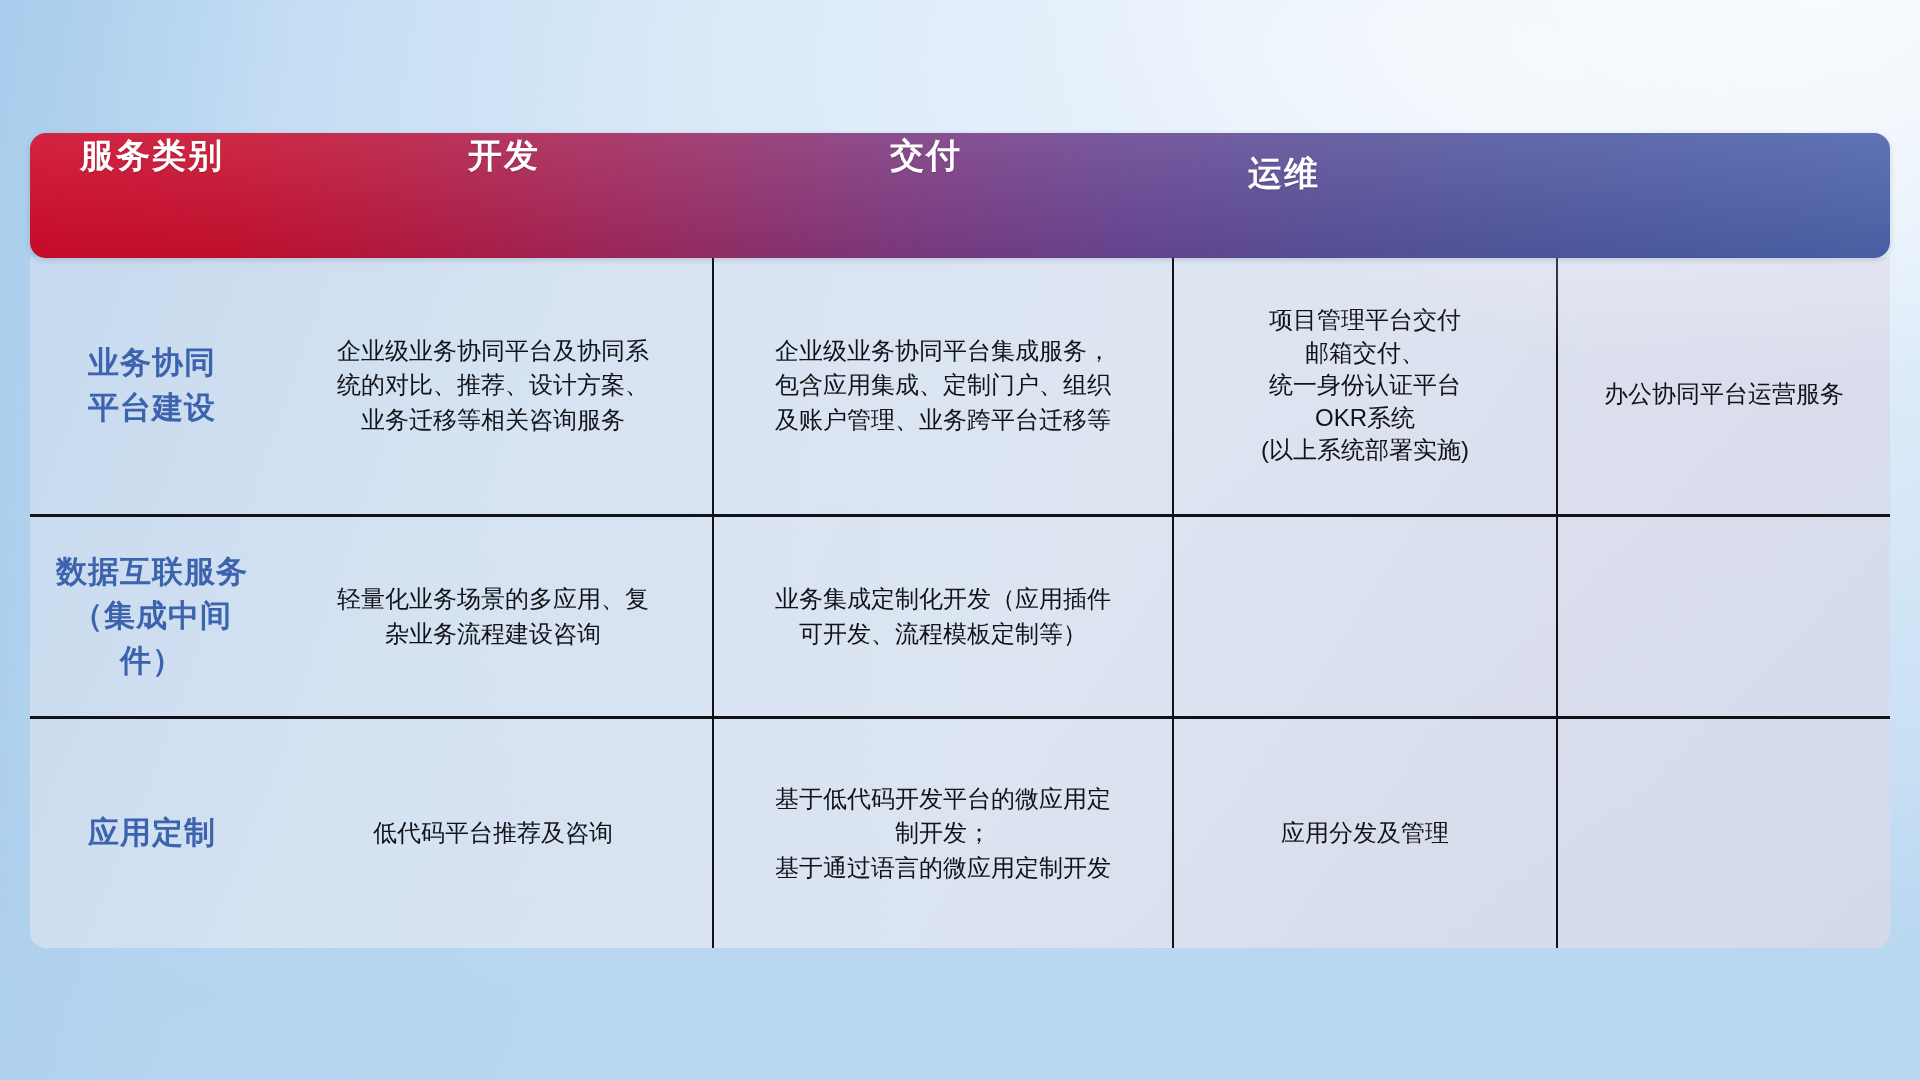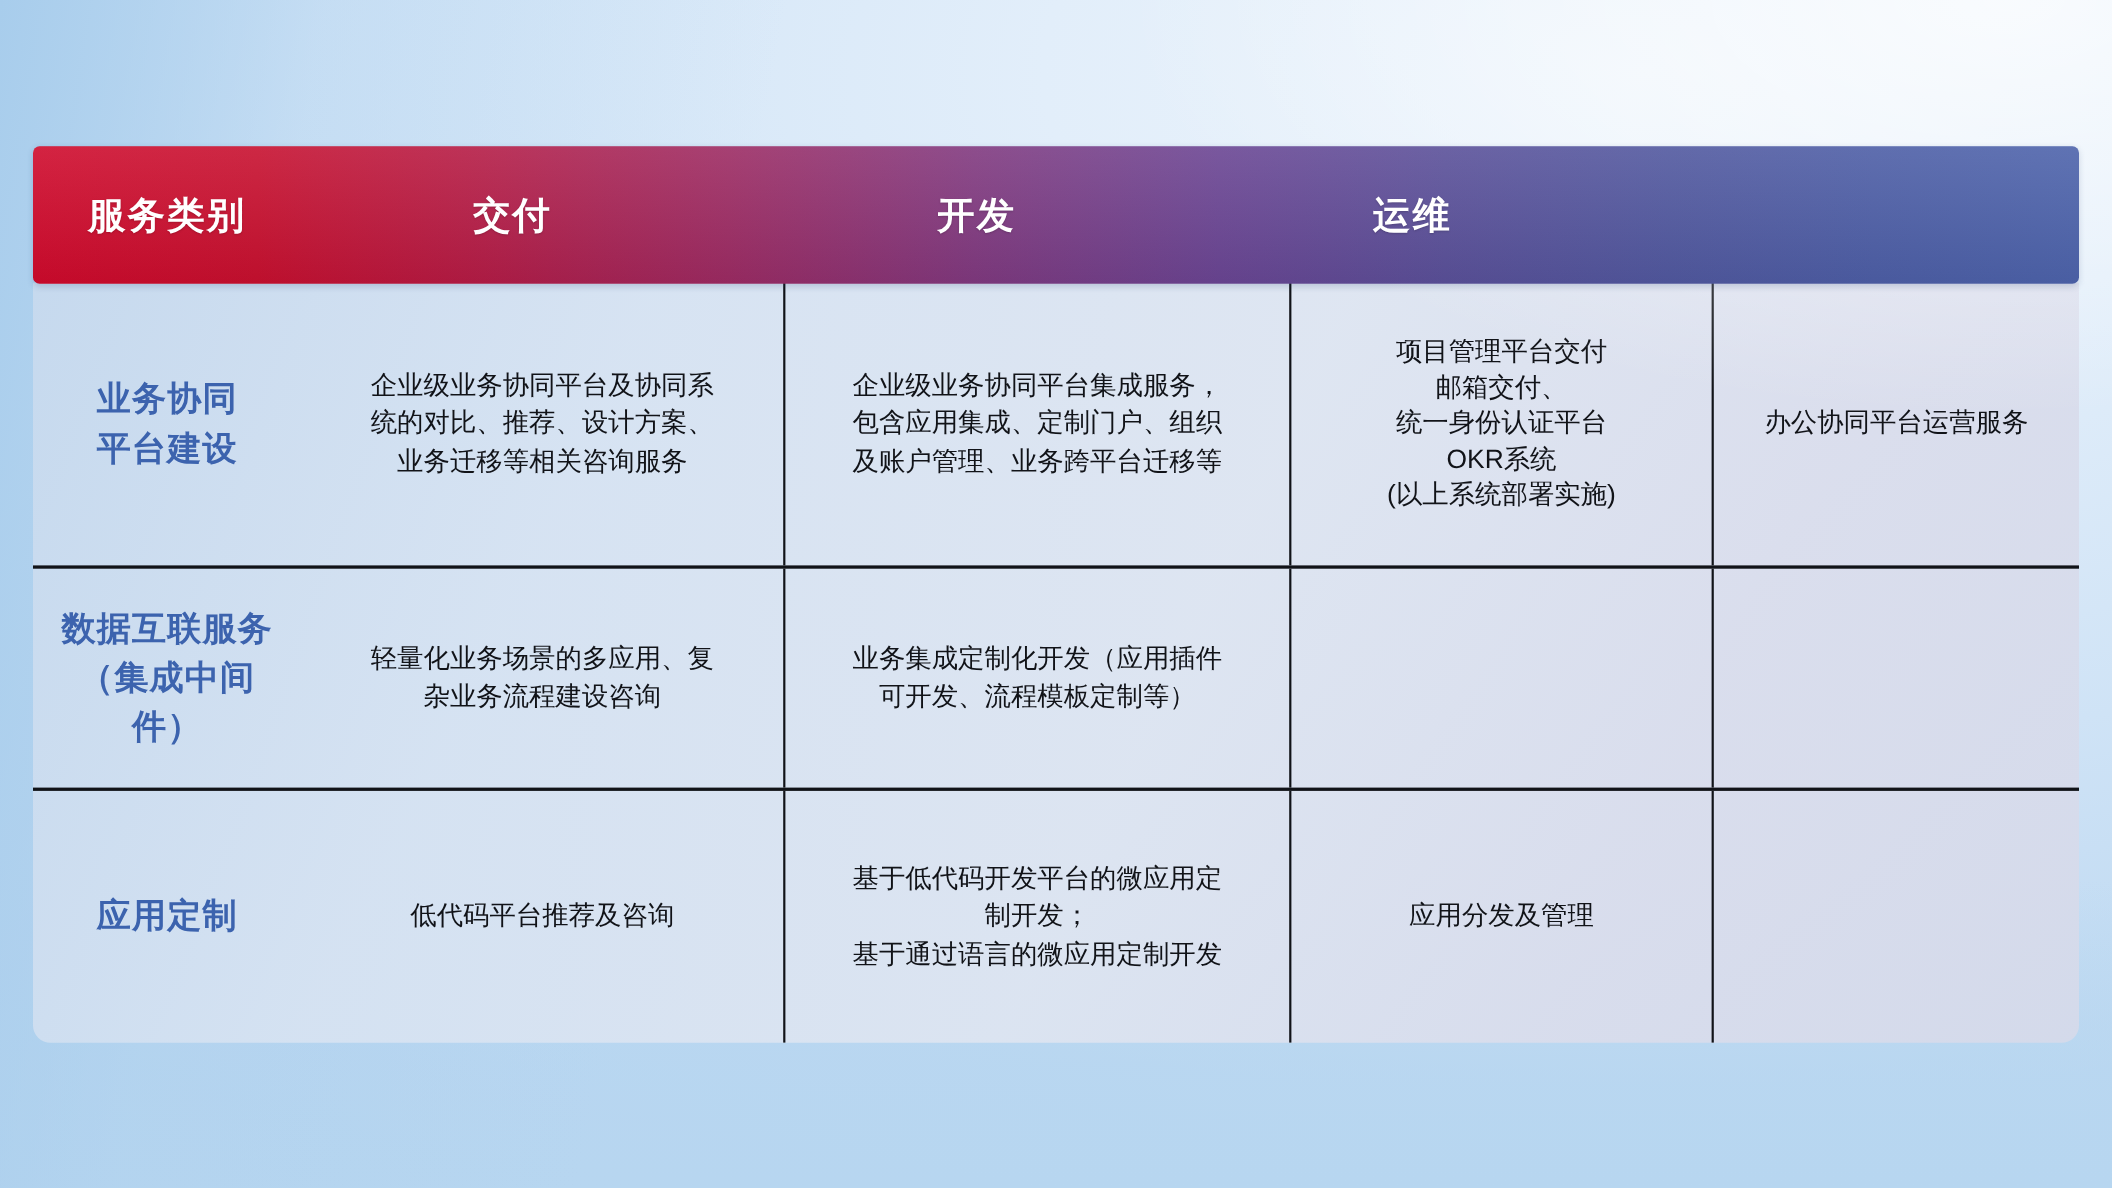--- a/index.html
+++ b/index.html
@@ -48,35 +48,35 @@
     left: 30px;
     top: 133px;
     width: 1860px;
     height: 815px;
   }
 
   
   .thead {
     position: relative;
     height: 125px;
-    border-radius: 6px;
+    border-radius: 16px;
     background: linear-gradient(90deg,
         #cf0a2c 0%,
         #c7102f 11%,
         #b41c46 22%,
         #9c2b63 34%,
         #80397f 46%,
         #6a4593 58%,
         #5a5099 69%,
         #51589f 80%,
         #4d5ea6 90%,
         #4d63ab 100%);
     box-shadow: 0 2px 6px rgba(40,60,110,0.18);
     display: flex;
-    align-items: center;
+    align-items: flex-start;
     overflow: hidden;
     z-index: 2;
   }
   .thead::after{
     content:"";
     position:absolute; inset:0;
     background: linear-gradient(180deg, rgba(255,255,255,0.10), rgba(0,0,0,0.05));
     pointer-events:none;
   }
   .th {
@@ -123,43 +123,43 @@
     color: #111318;
     font-size: 24px;
     line-height: 1.42;
     position: relative;
   }
   
   .c0 { width: 244px; }
   .c1 { width: 440px; border-right: 2px solid #111318; }
   .c2 { width: 460px; border-right: 2px solid #111318; }
   .c3 { width: 384px; border-right: 2px solid #111318; }
-  .c4 { width: 332px; }
+  .c4 { width: 332px; margin-top: 18px; }
 
   .rowlabel {
     color: #3c63ae;
     font-size: 31px;
     font-weight: bold;
     line-height: 1.42;
     letter-spacing: 1px;
   }
   .cell-text { white-space: pre-line; }
   .cell-text.tight { line-height: 1.36; }
 </style>
 </head>
 <body>
 
 <div id="page">
 
   <div class="table-wrap">
 
     <div class="thead">
       <div class="th c0">服务类别</div>
+      <div class="th c2" style="border-right:none;">开发</div>
       <div class="th c3" style="border-right:none;">交付</div>
-      <div class="th c2" style="border-right:none;">开发</div>
       <div class="th c4">运维</div>
     </div>
 
     <div class="tbody">
 
       <div class="trow r1">
         <div class="td c0">
           <span class="rowlabel cell-text">业务协同
 平台建设</span>
         </div>

